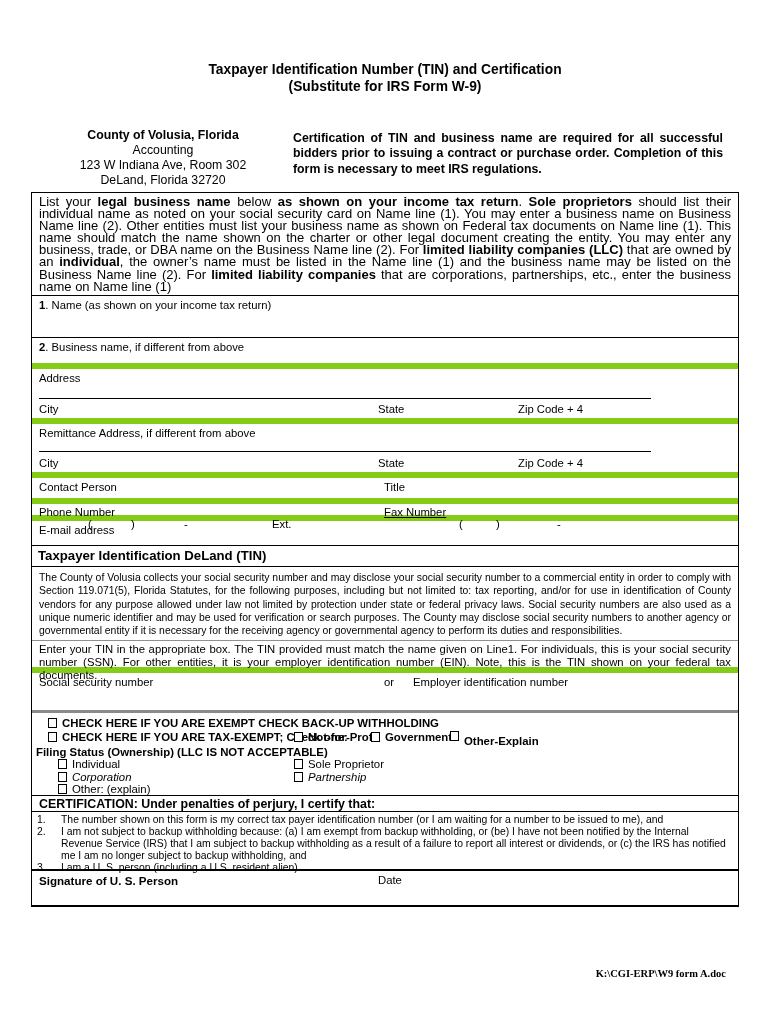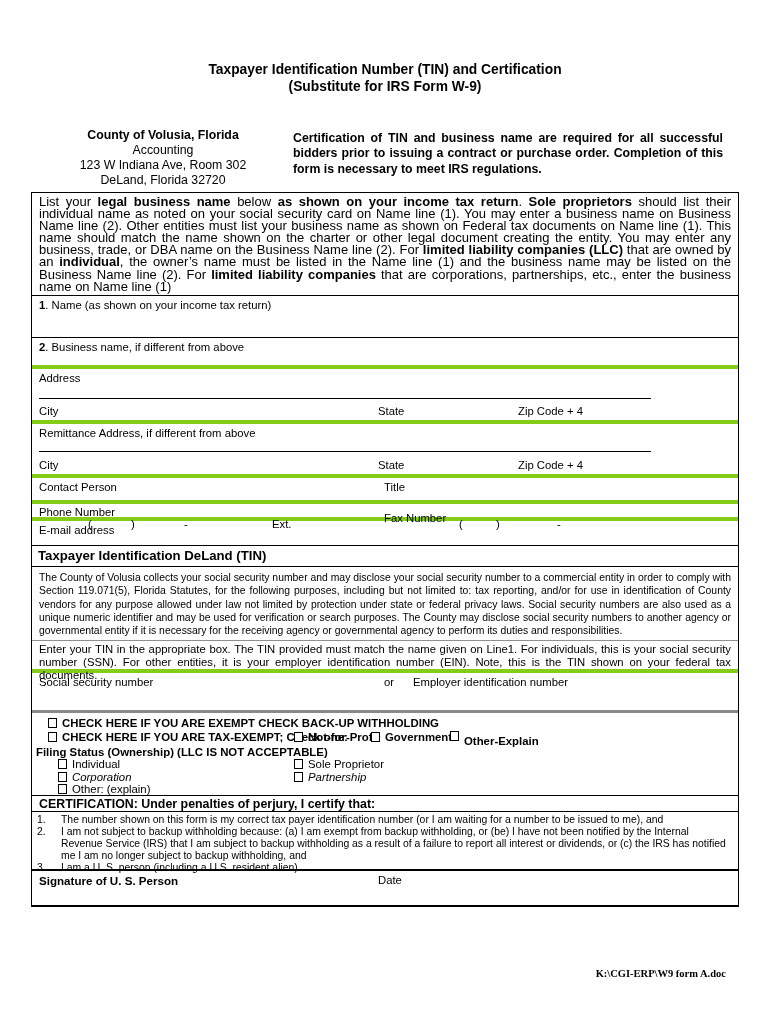--- a/index.html
+++ b/index.html
@@ -29,21 +29,21 @@
 
   
   .box {
     position:absolute; left:31px; top:192px; width:708px;
     border:1px solid #000; border-bottom-width:2px;
     font-size:11.3px;
   }
   .row { position:relative; width:100%; }
   .bb-k1 { border-bottom:1px solid #000; }
   .bb-k2 { border-bottom:2px solid #000; }
-  .bb-g2 { border-bottom:4px solid #84cc16; }
+  .bb-g2 { border-bottom:6px solid #84cc16; }
   .bb-g1 { border-bottom:1px solid #8f8f8f; }
   .bb-g3 { border-bottom:3px solid #8a8a8a; }
 
   .intro { height:103px; padding:3px 7px 0 7px; text-align:justify; line-height:12.1px; font-size:13px; }
   .pad-lbl { padding:3px 7px 0 7px; }
 
   .abs { position:absolute; }
   .lbl { font-size:11.3px; }
 
   .uline { position:absolute; left:7px; width:612px; border-bottom:1px solid #000; }
@@ -123,21 +123,21 @@
       <span class="abs lbl" style="left:486px; bottom:3px;">Zip Code + 4</span>
     </div>
 
     <div class="row bb-g2" style="height:26px;">
       <span class="abs lbl" style="left:7px; top:3px;">Contact Person</span>
       <span class="abs lbl" style="left:352px; top:3px;">Title</span>
     </div>
 
     <div class="row bb-g2" style="height:17px;">
       <span class="abs lbl" style="left:7px; top:2px;">Phone Number</span>
-      <span class="abs lbl" style="left:352px; top:8px;">Fax Number</span>
+      <span class="abs lbl" style="left:352px; top:2px;text-decoration:underline;">Fax Number</span>
       <span class="abs lbl" style="left:56px; top:14px;">(</span>
       <span class="abs lbl" style="left:99px; top:14px;">)</span>
       <span class="abs lbl" style="left:152px; top:14px;">-</span>
       <span class="abs lbl" style="left:240px; top:14px;">Ext.</span>
       <span class="abs lbl" style="left:427px; top:14px;">(</span>
       <span class="abs lbl" style="left:464px; top:14px;">)</span>
       <span class="abs lbl" style="left:525px; top:14px;">-</span>
     </div>
 
     <div class="row bb-k1 pad-lbl" style="height:25px;">

